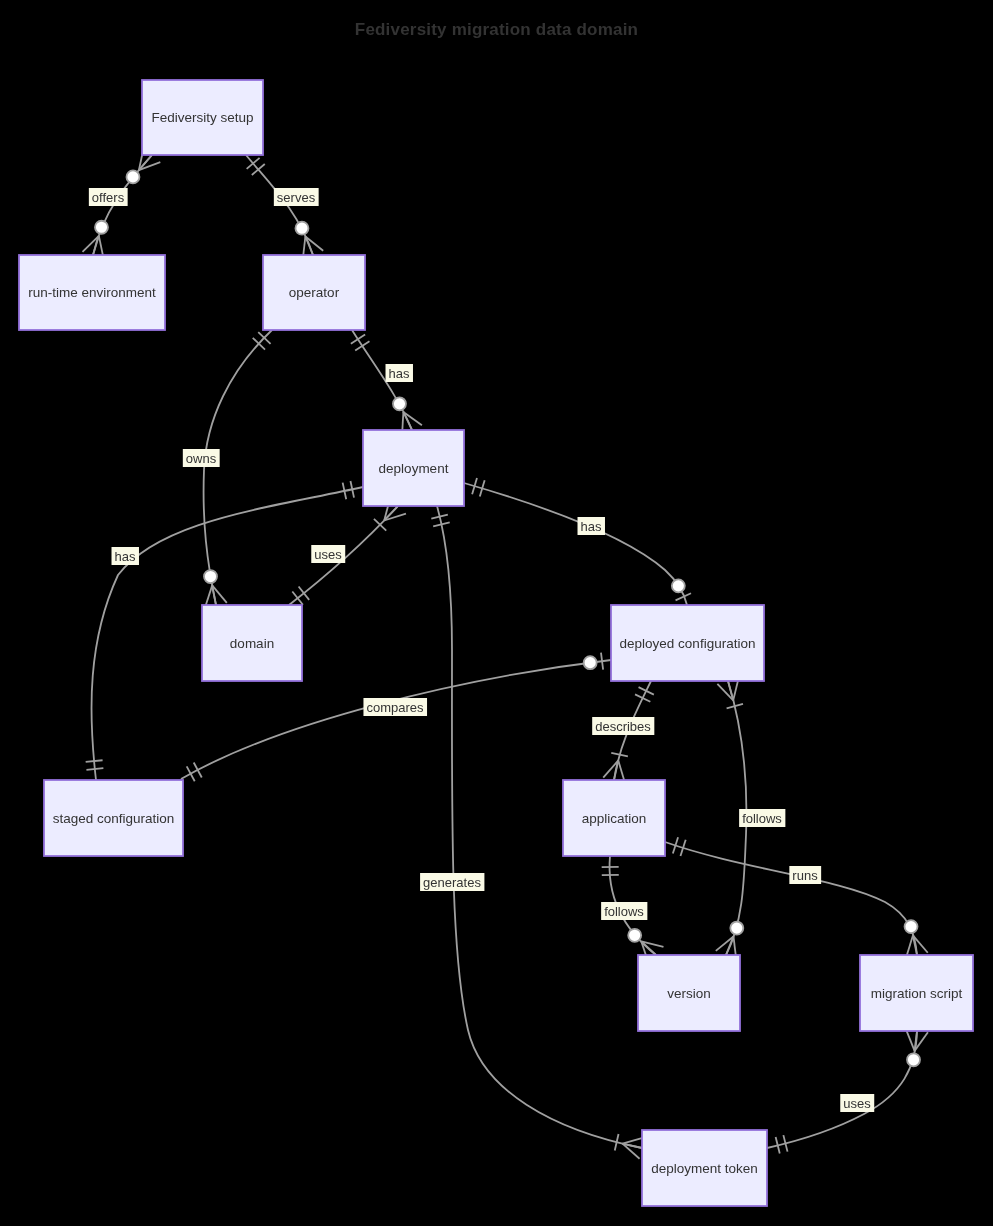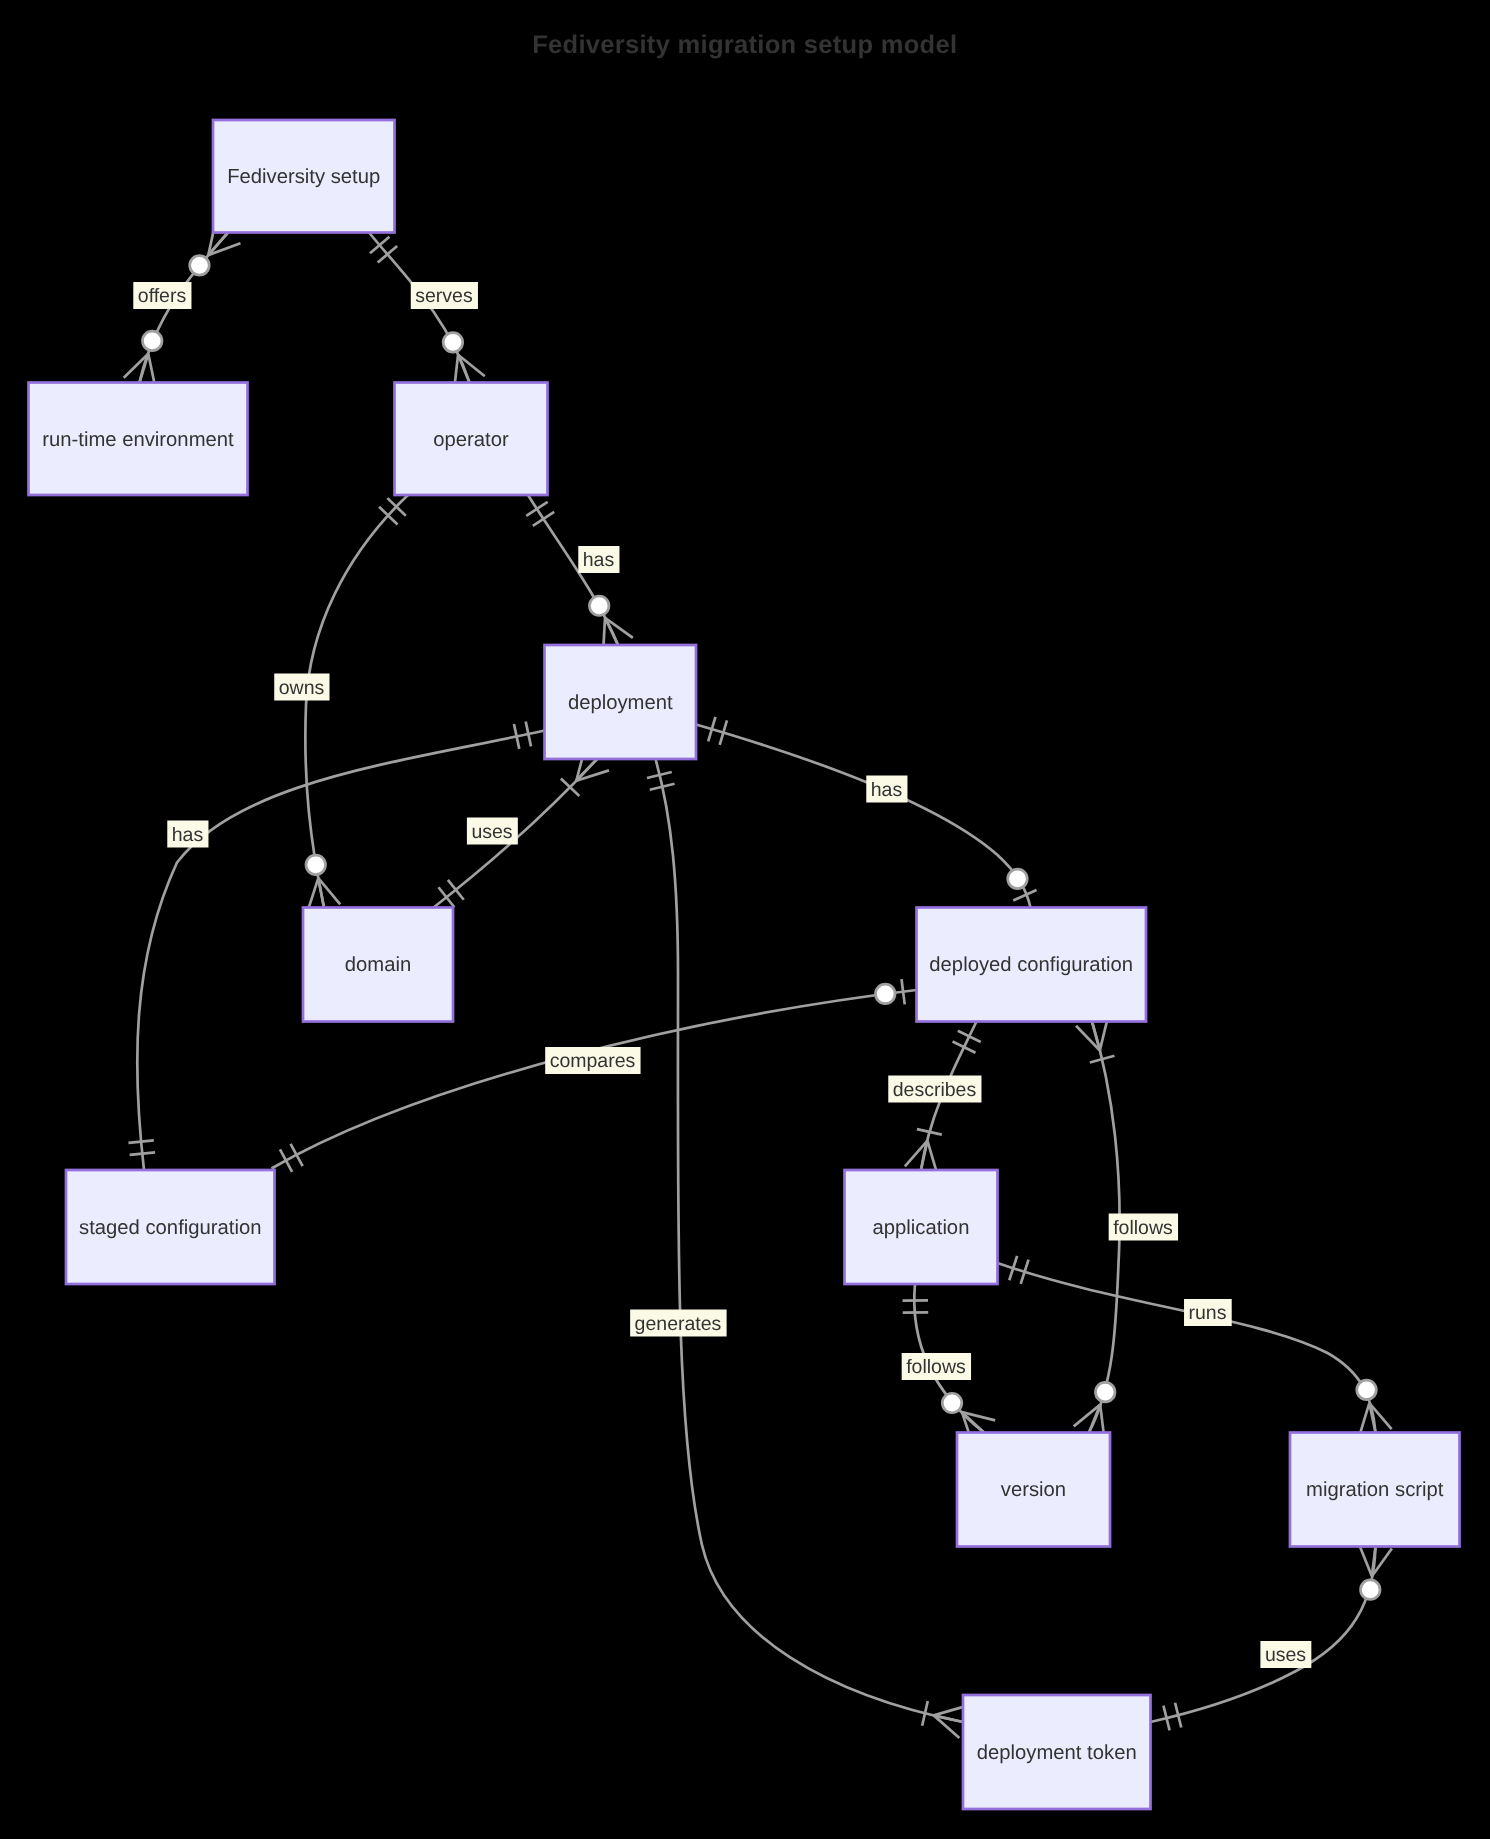--- a/index.html
+++ b/index.html
@@ -30,21 +30,21 @@
   }
   svg { position: absolute; top: 0; left: 0; }
   svg text {
     font-family: "Liberation Sans", sans-serif;
   }
 </style>
 </head>
 <body style="background: rgb(0, 0, 0);">
 
 <div class="canvas">
-  <div class="diagram-title">Fediversity migration setup model</div>
+  <div class="diagram-title">Fediversity migration data domain</div>
   <svg width="993" height="1226" viewBox="0 0 993 1226" xmlns="http://www.w3.org/2000/svg">
       <path d="M 152 155 C 130 180, 104 208, 93 255" fill="none" stroke="#a0a0a0" stroke-width="1.8"></path>
       <line x1="138.87921838831807" y1="170.0945384129012" x2="143.69800387290437" y2="147.78357011357494" stroke="#a0a0a0" stroke-width="1.8"></line>
       <line x1="138.87921838831807" y1="170.0945384129012" x2="152" y2="155" stroke="#a0a0a0" stroke-width="1.8"></line>
       <line x1="138.87921838831807" y1="170.0945384129012" x2="160.30199612709563" y2="162.21642988642506" stroke="#a0a0a0" stroke-width="1.8"></line>
       <circle cx="132.9748666630612" cy="176.8870806987067" r="6.5" fill="#ffffff" stroke="#a0a0a0" stroke-width="1.8"></circle>
       <line x1="98.85395585752744" y1="235.8758999997877" x2="103.51825500011677" y2="258.2196757216401" stroke="#a0a0a0" stroke-width="1.8"></line>
       <line x1="98.85395585752744" y1="235.8758999997877" x2="93" y2="255" stroke="#a0a0a0" stroke-width="1.8"></line>
       <line x1="98.85395585752744" y1="235.8758999997877" x2="82.48174499988323" y2="251.7803242783599" stroke="#a0a0a0" stroke-width="1.8"></line>
       <circle cx="101.48823599341478" cy="227.27005499969215" r="6.5" fill="#ffffff" stroke="#a0a0a0" stroke-width="1.8"></circle>

